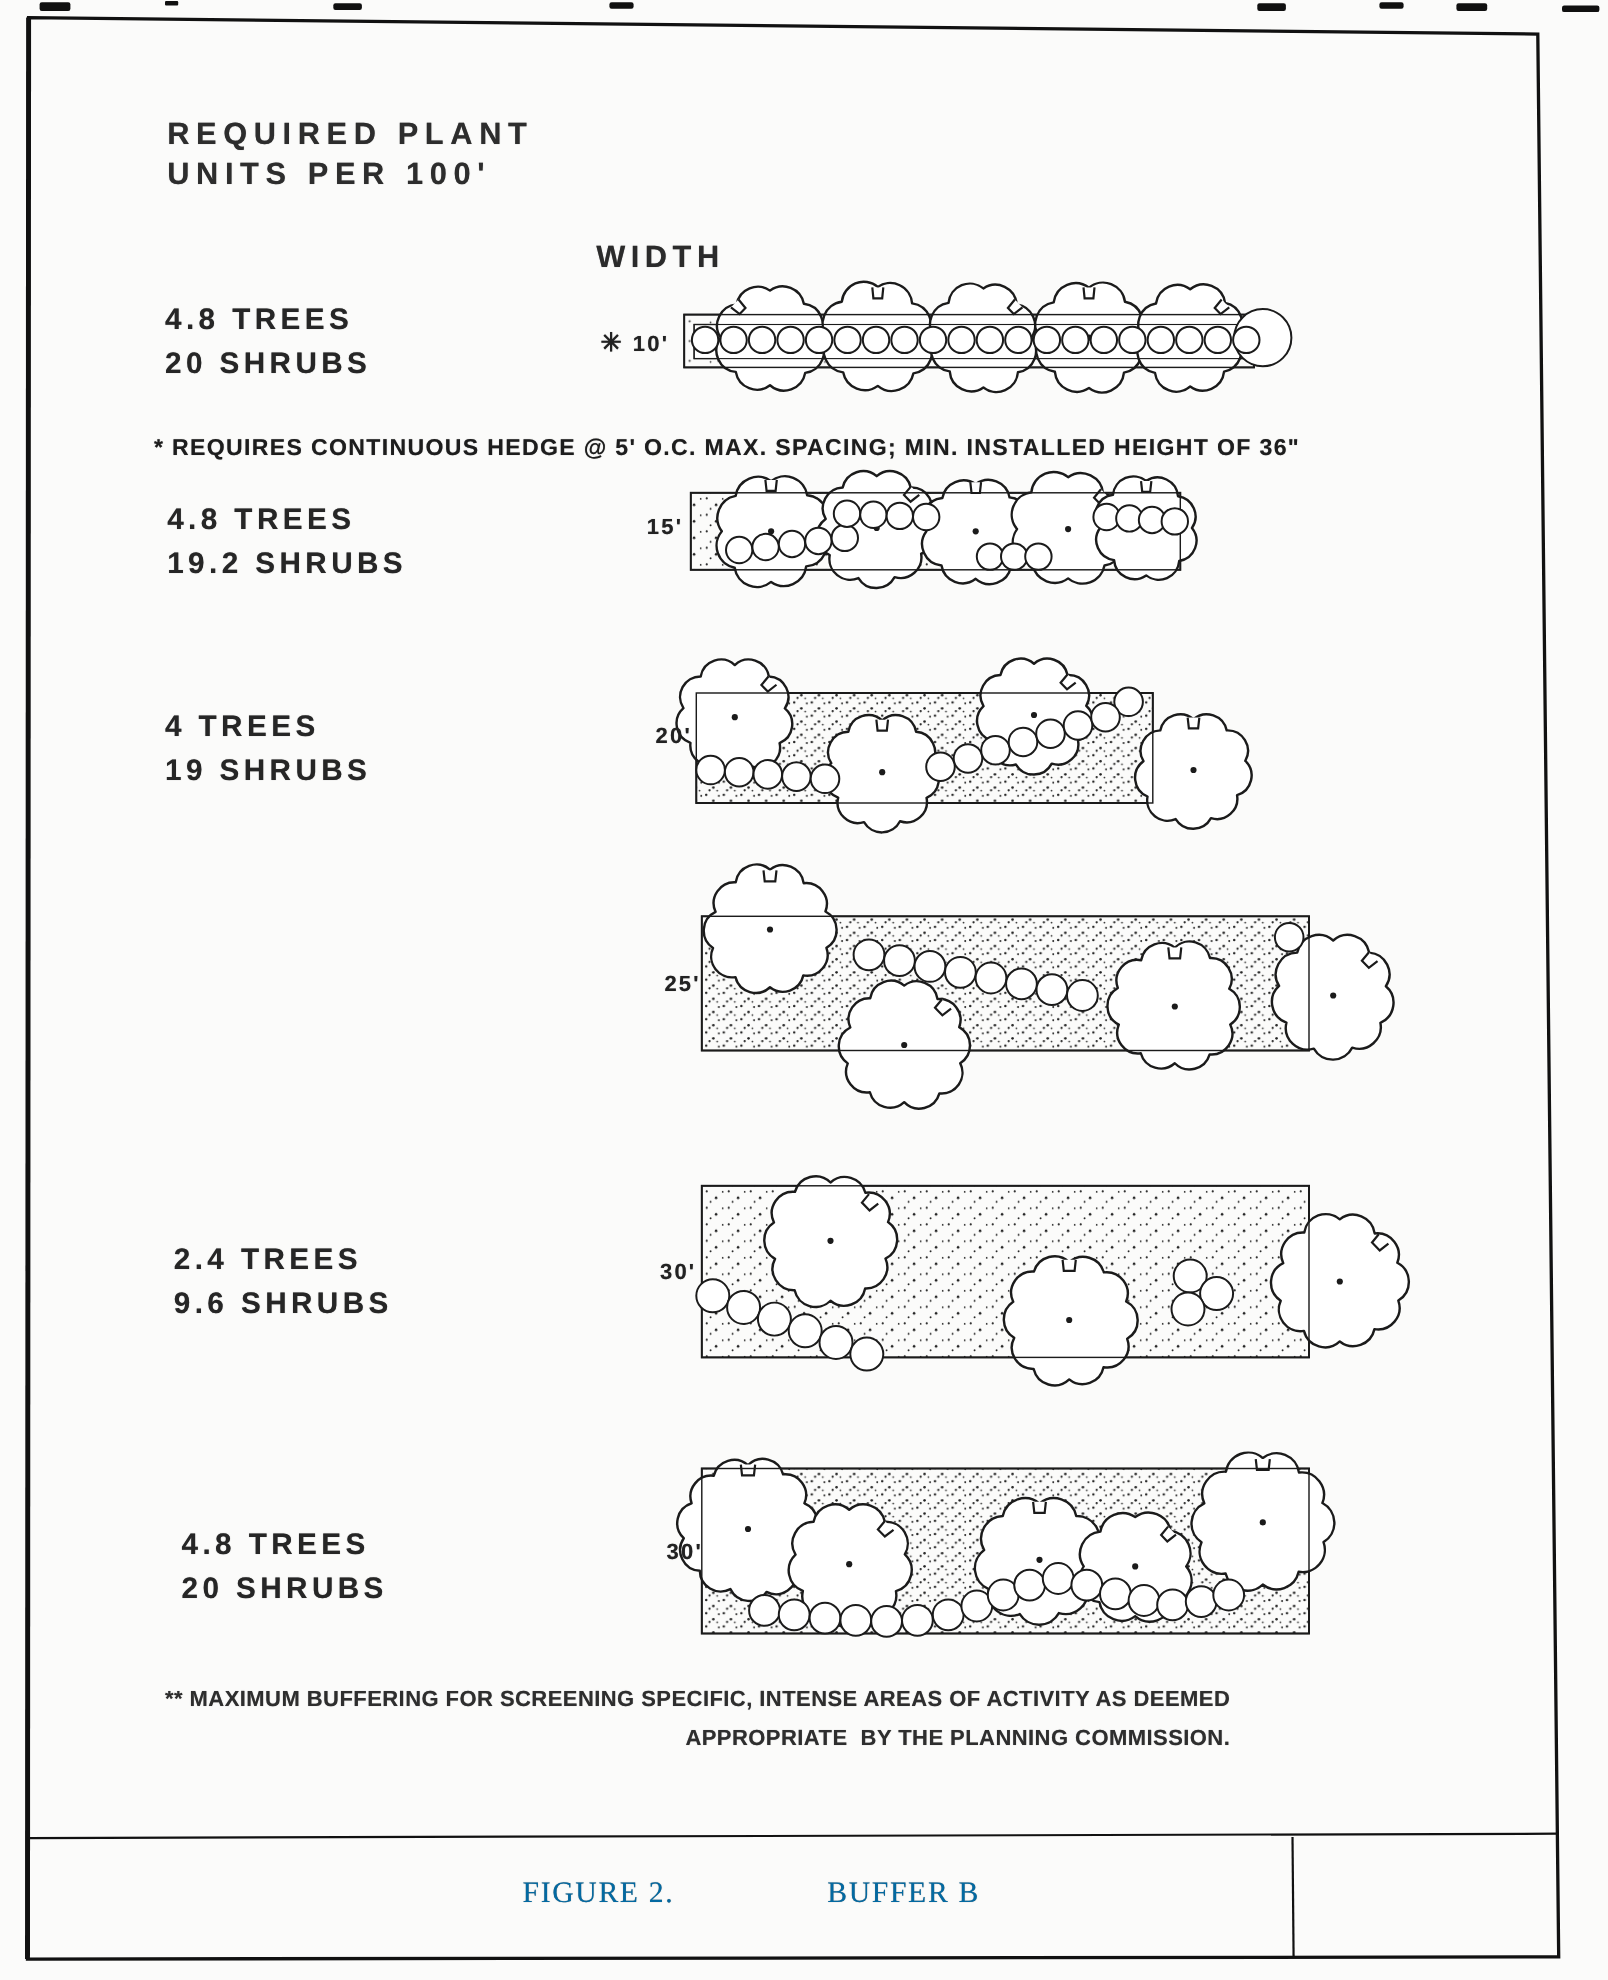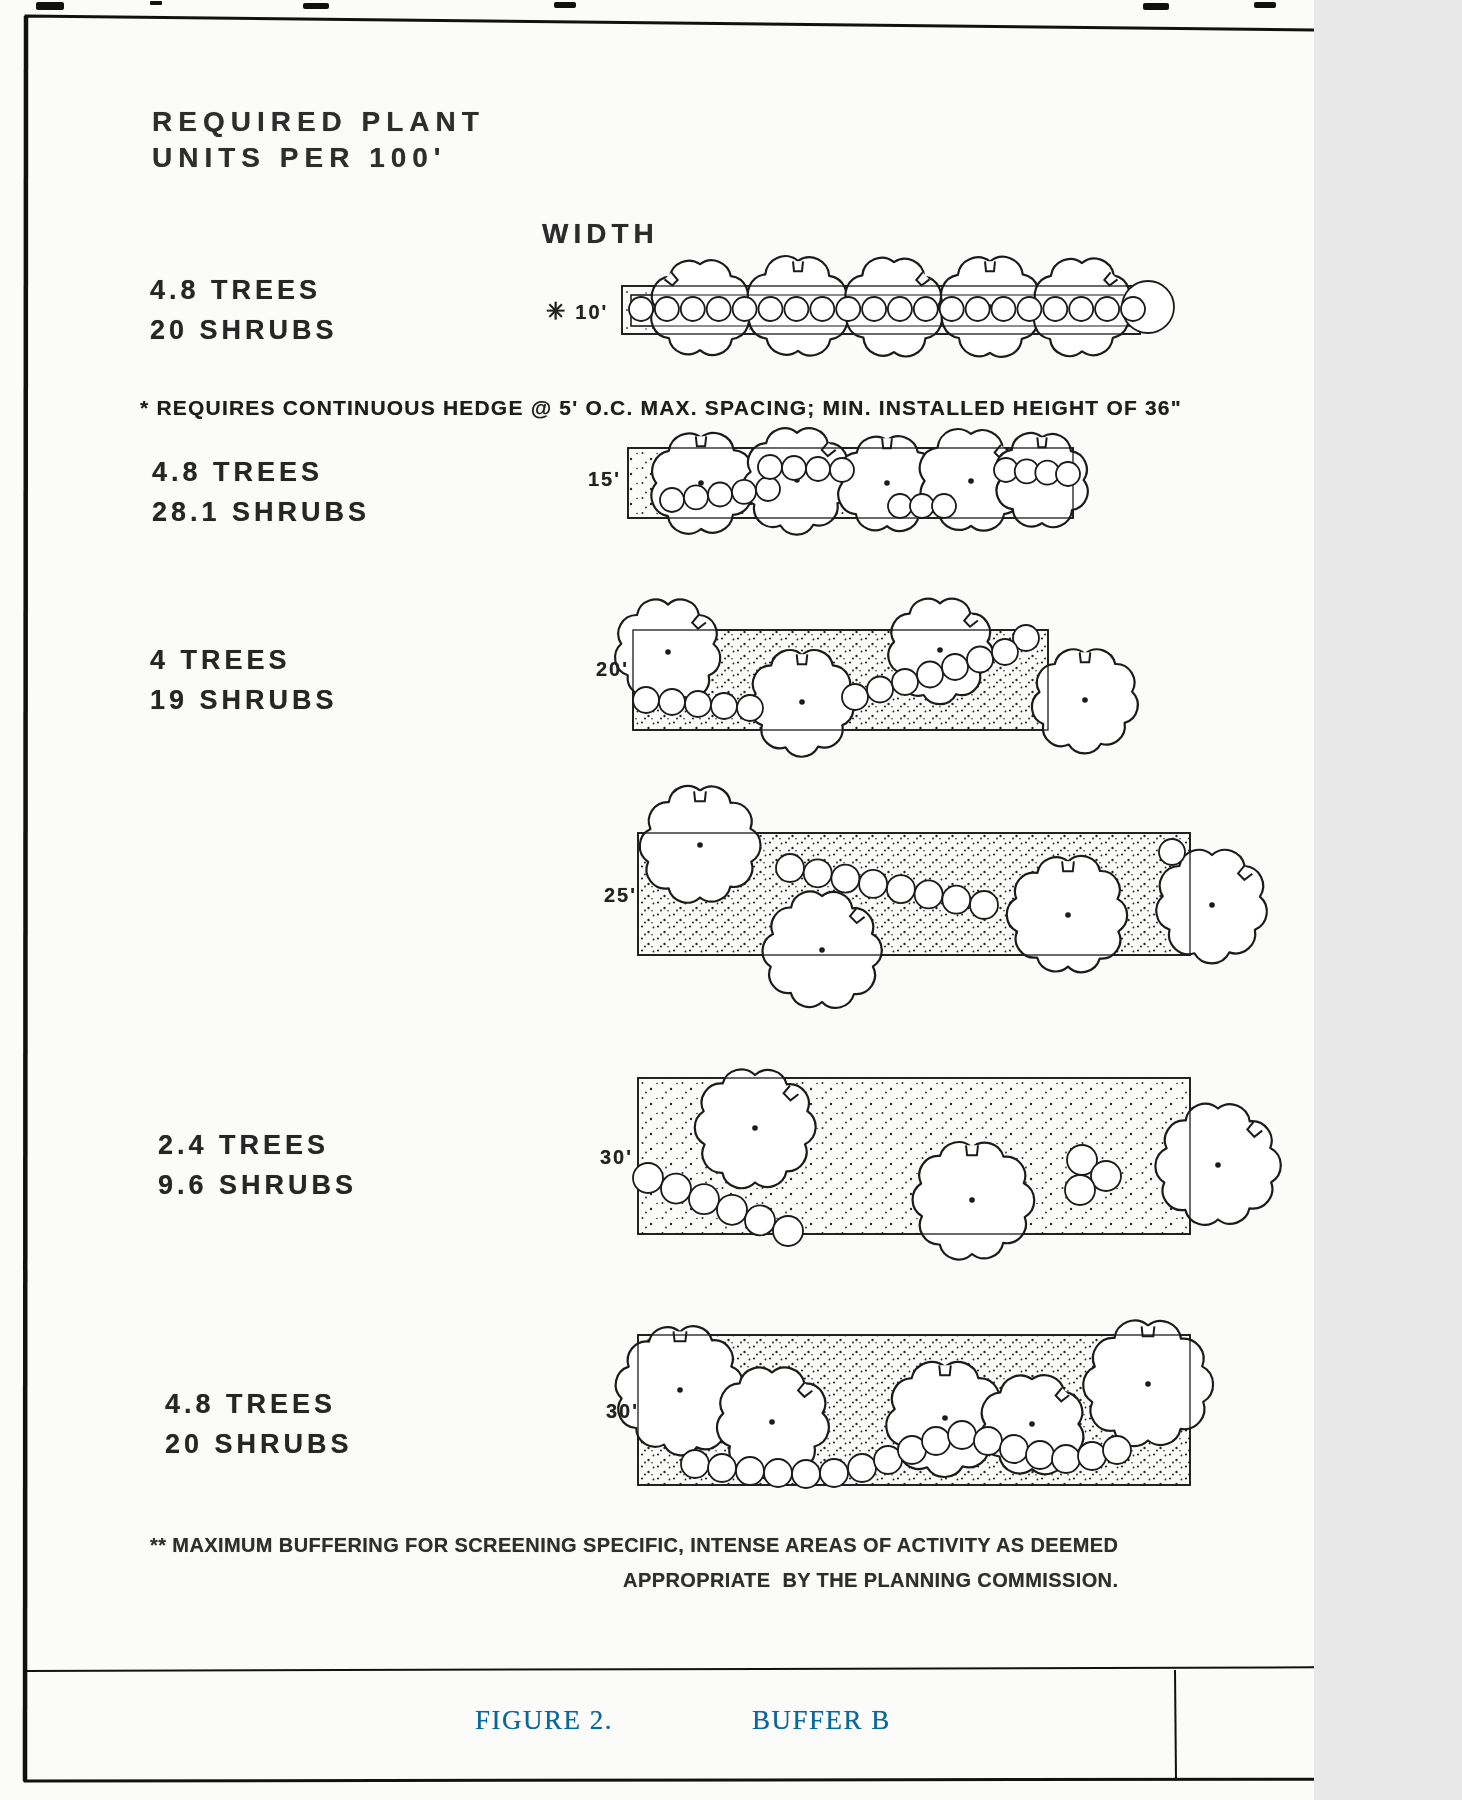--- a/index.html
+++ b/index.html
@@ -1,17 +1,17 @@
 <!DOCTYPE html>
 <html><head>
 <meta charset="utf-8">
 <style>
   html,body{margin:0;padding:0;background:#e8e8e8;}
   .page{
-    position:relative;width:1314px;height:1800px;background:#fbfbfa;
+    position:relative;width:1462px;height:1800px;background:#fbfbfa;
     overflow:hidden;font-family:"Liberation Sans",sans-serif;color:#262626;
   }
   .art{position:absolute;left:0;top:0;width:1462px;height:1800px;}
   .txt{position:absolute;white-space:nowrap;text-shadow:0 0 .7px rgba(25,25,25,.55);}
   .title{left:152px;top:104px;font-size:28px;font-weight:bold;letter-spacing:6px;line-height:36px;color:#2d2d2d;}
   .width-header{left:542px;top:218px;font-size:28px;font-weight:bold;letter-spacing:5px;color:#2b2b2b;}
   .row-label{font-size:27px;font-weight:bold;letter-spacing:4px;line-height:40px;color:#262626;}
   .width-label{font-size:20px;font-weight:bold;letter-spacing:2px;color:#222;}
   .width-label .ast{font-size:23px;margin-right:8px;}
   .hedge-note{left:140px;top:396px;font-size:21px;font-weight:bold;letter-spacing:1.2px;color:#1d1d1d;}
@@ -275,21 +275,21 @@
     <div>20 SHRUBS</div>
   </div>
   <div class="txt width-label" style="left:546px;top:298px">
     <span class="ast">✳</span><span>10'</span>
   </div>
 
   <div class="txt hedge-note">* REQUIRES CONTINUOUS HEDGE @ 5' O.C. MAX. SPACING; MIN. INSTALLED HEIGHT OF 36"</div>
 
   <div class="txt row-label" style="left:152px;top:452px">
     <div>4.8 TREES</div>
-    <div>28.1 SHRUBS</div>
+    <div>19.2 SHRUBS</div>
   </div>
   <div class="txt width-label" style="left:588px;top:468px">
     <span>15'</span>
   </div>
 
   <div class="txt row-label" style="left:150px;top:640px">
     <div>4 TREES</div>
     <div>19 SHRUBS</div>
   </div>
   <div class="txt width-label" style="left:596px;top:658px">

